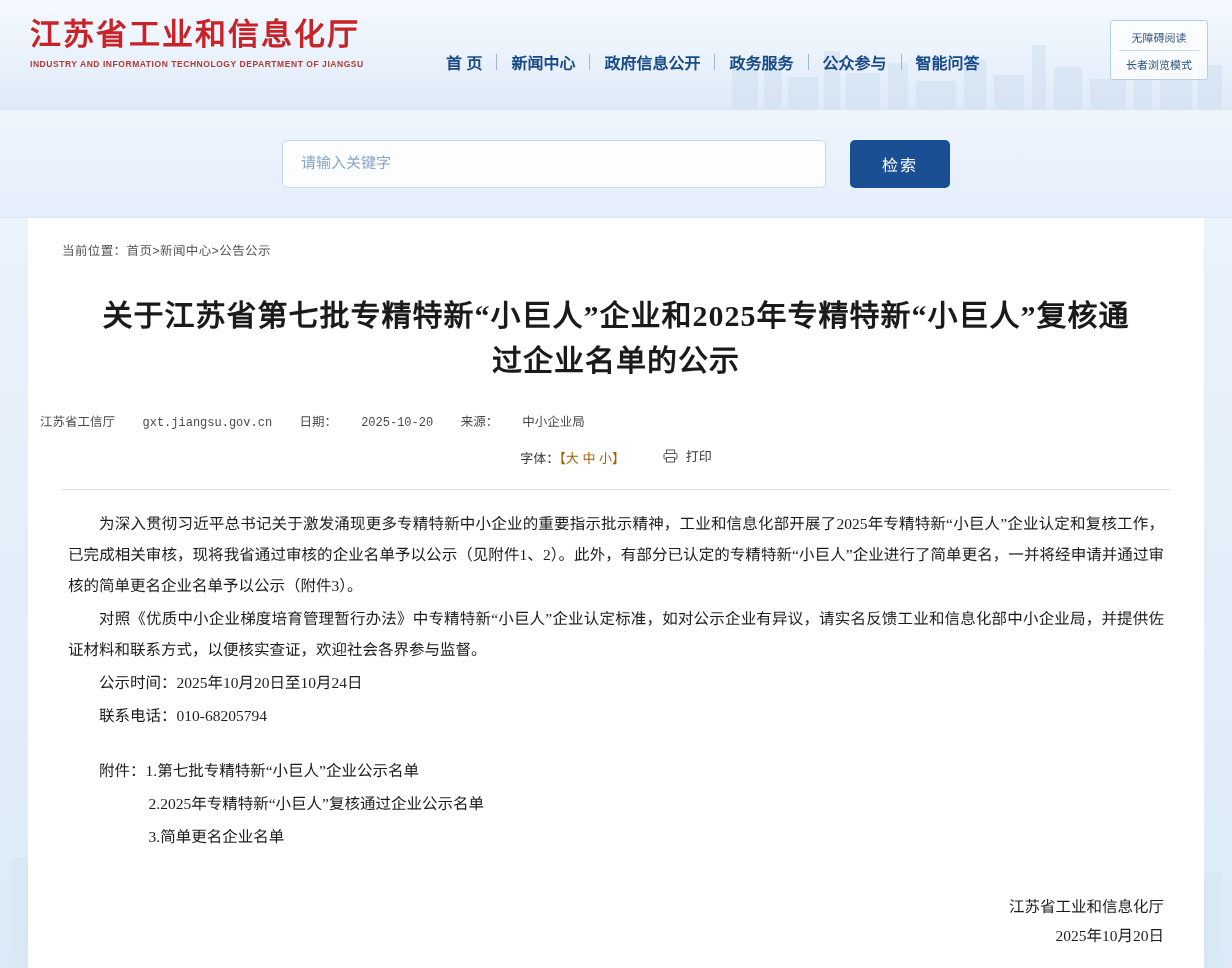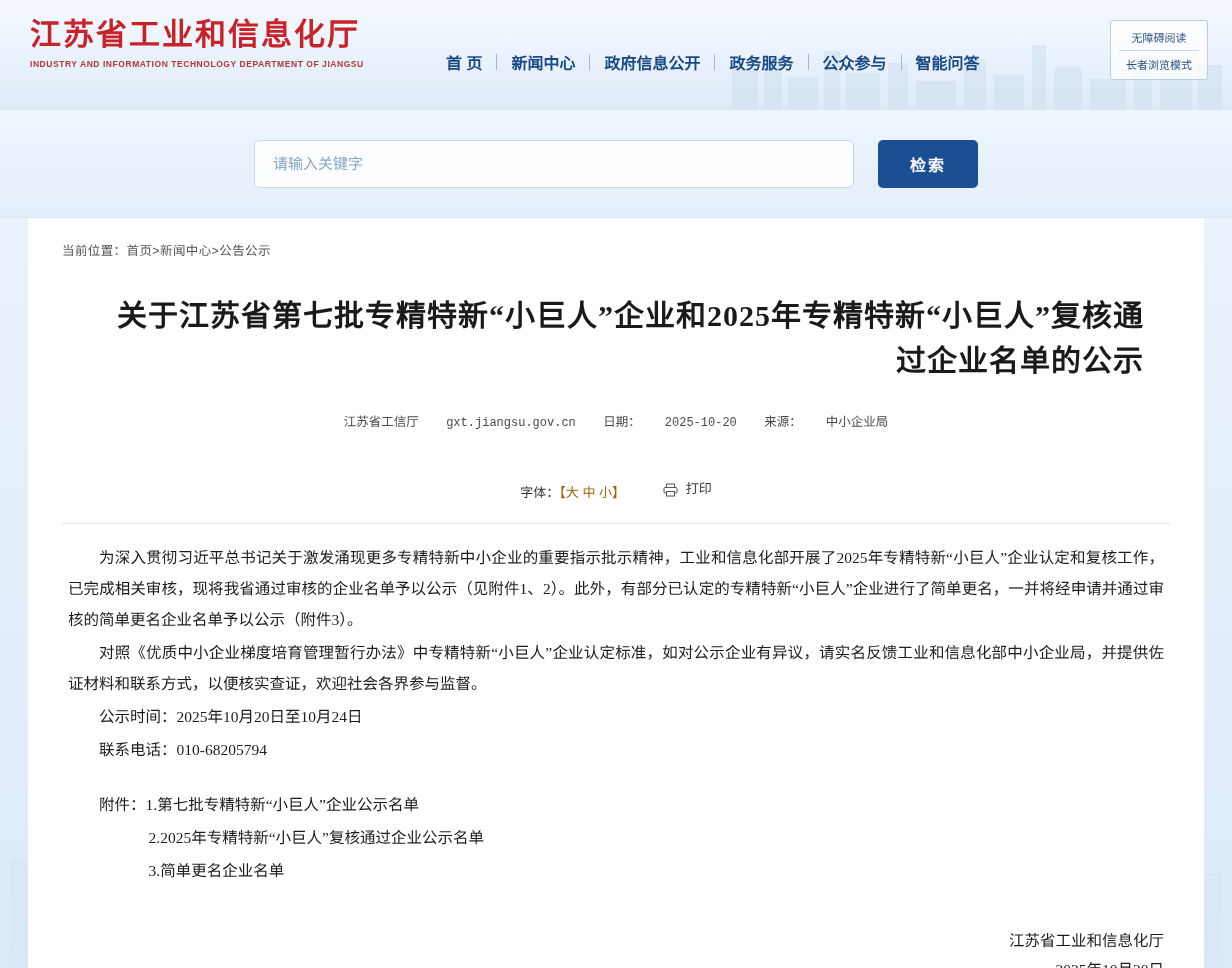--- a/index.html
+++ b/index.html
@@ -94,41 +94,41 @@
   .searchbar {
     height: 108px;
     background: linear-gradient(180deg, #eef5fd 0%, #e4eefa 100%);
     display: flex;
     align-items: center;
     justify-content: center;
     gap: 24px;
     border-bottom: 1px solid #dbe7f4;
   }
   .search-input {
-    width: 600px;
+    width: 544px;
     height: 48px;
     border: 1px solid #c5d8ec;
     border-radius: 5px;
     background: #fbfdff;
     padding: 4px 18px;
     font-size: 15px;
     color: #333;
-    font-family: Liberation Sans, sans-serif;
+    font-family: Liberation Serif, serif;
     outline: none;
   }
   .search-input::placeholder { color: #8aa6c4; }
   .search-btn {
     width: 100px;
     height: 48px;
     background: #1b4f93;
     color: #fff;
     border: none;
     border-radius: 5px;
     font-size: 16px;
-    font-weight: bold;
+    font-weight: normal;
     letter-spacing: 2px;
     cursor: pointer;
     font-family: "Liberation Sans", sans-serif;
   }
 
   
   .page-bg {
     position: relative;
     height: 750px;
     background: linear-gradient(180deg, #eaf2fb 0%, #dceaf8 100%);
@@ -147,50 +147,49 @@
     padding: 0 0 10px;
   }
   .breadcrumb {
     font-size: 12.5px;
     color: #555;
     padding: 22px 0 0 34px;
     letter-spacing: .4px;
   }
   .doc-title {
     margin: 34px 60px 0;
-    text-align: right;
+    text-align: center;
     font-family: "Liberation Serif", serif;
     font-size: 30px;
     font-weight: bold;
     color: #1a1a1a;
     line-height: 1.5;
     letter-spacing: 1px;
   }
   .meta {
     margin-top: 28px;
-    text-align: center;
+    text-align: left;
     font-size: 12.5px;
     color: #4a4a4a;
   }
   .meta span { margin: 0 12px; }
   .meta .mono { font-family: "Liberation Mono", monospace; font-size: 12px; }
   .fontsize-row {
     margin-top: 16px;
     text-align: center;
     font-size: 13px;
     color: #3a3a3a;
   }
   .fontsize-row .opts { color: #a16207; }
   .fontsize-row .print {
     margin-left: 34px;
     display: inline-flex;
-    align-items: flex-end;
+    align-items: center;
     gap: 8px;
     color: #3a3a3a;
-    margin-top: 32px;
   }
   .rule {
     margin: 22px 34px 0;
     border-top: 1px solid #e2e2e2;
   }
   .article {
     margin: 18px 40px 0;
     font-family: "Liberation Serif", serif;
     font-size: 15.5px;
     line-height: 2.0;

